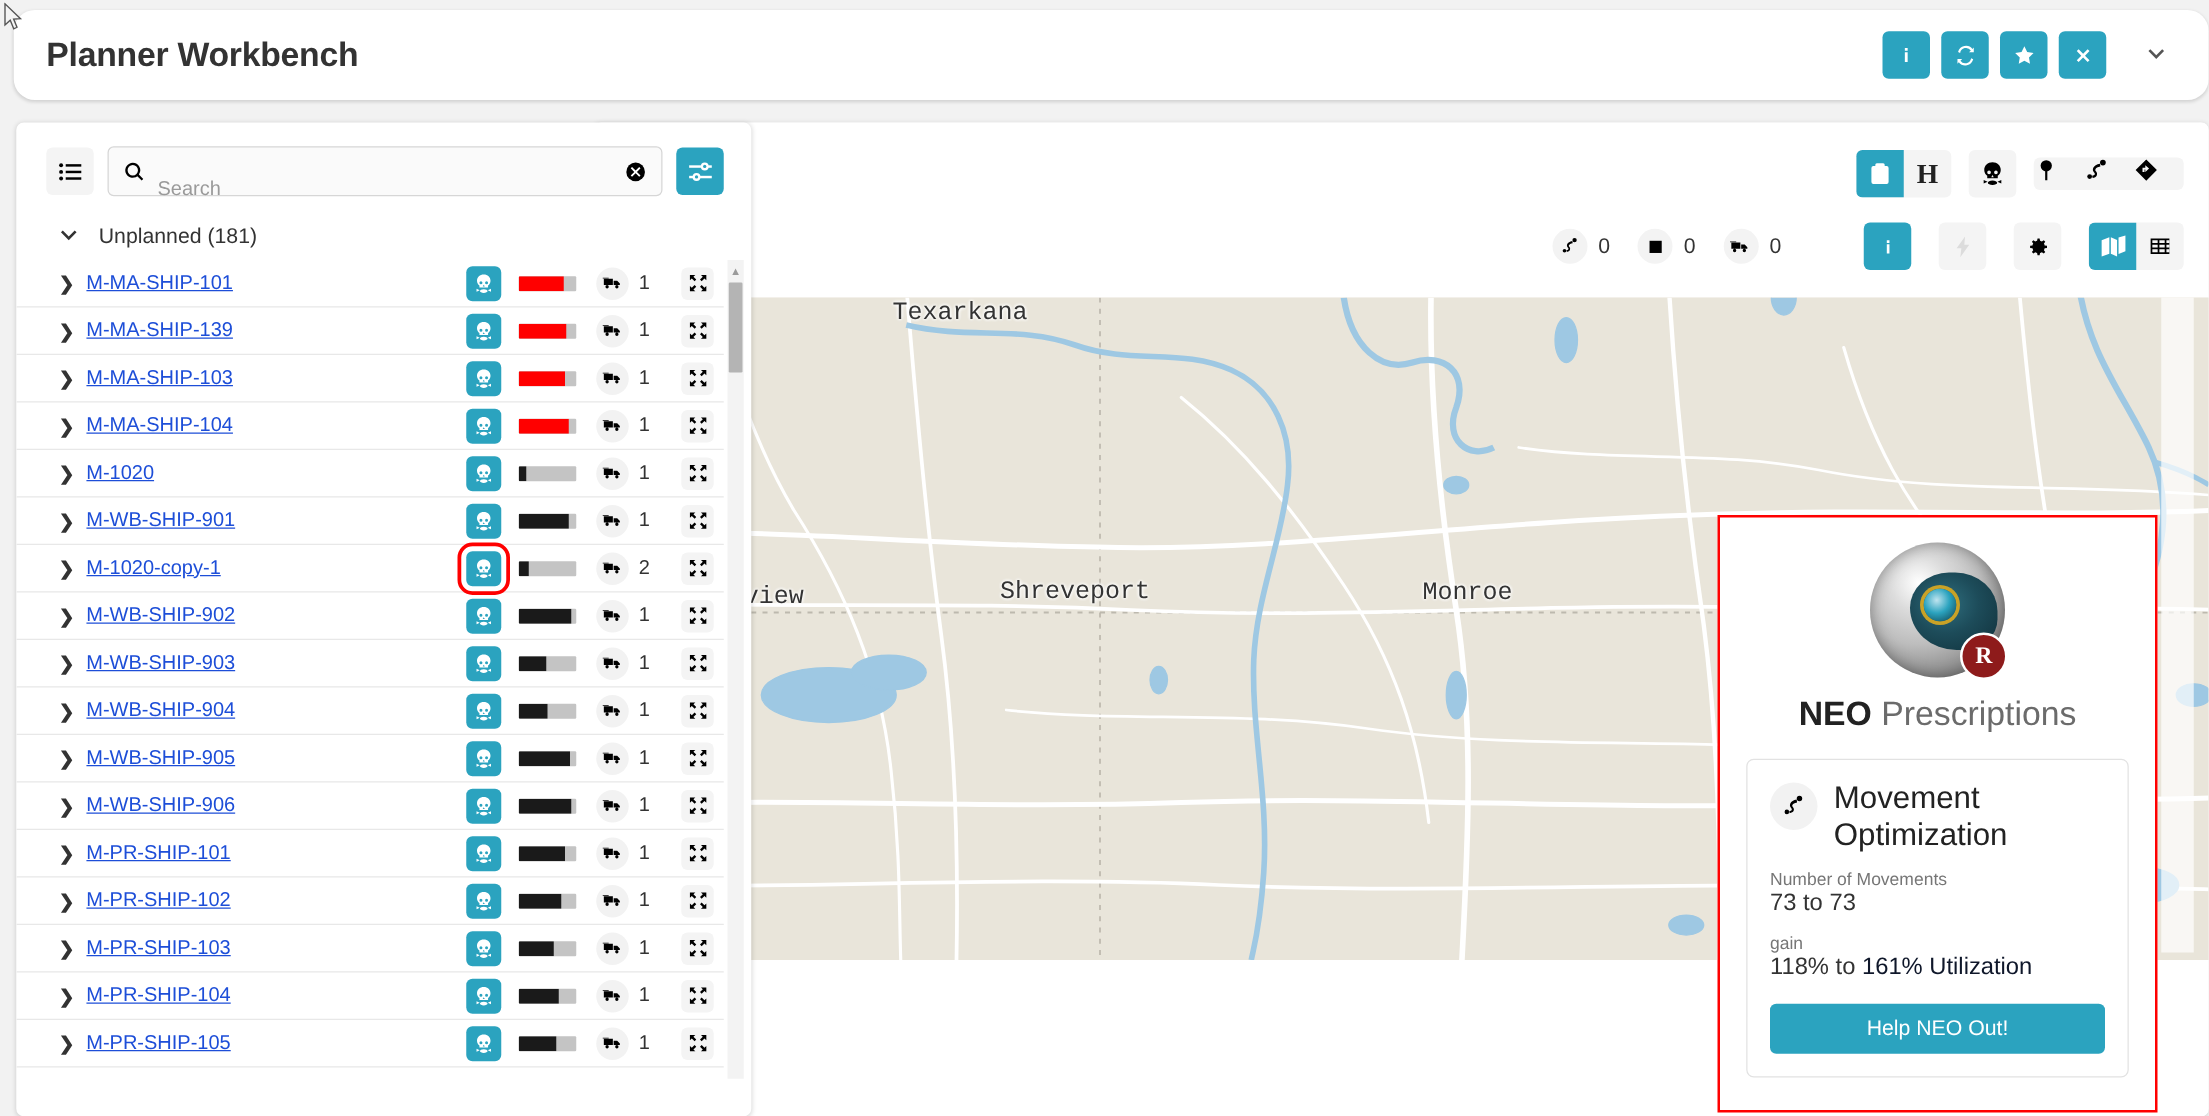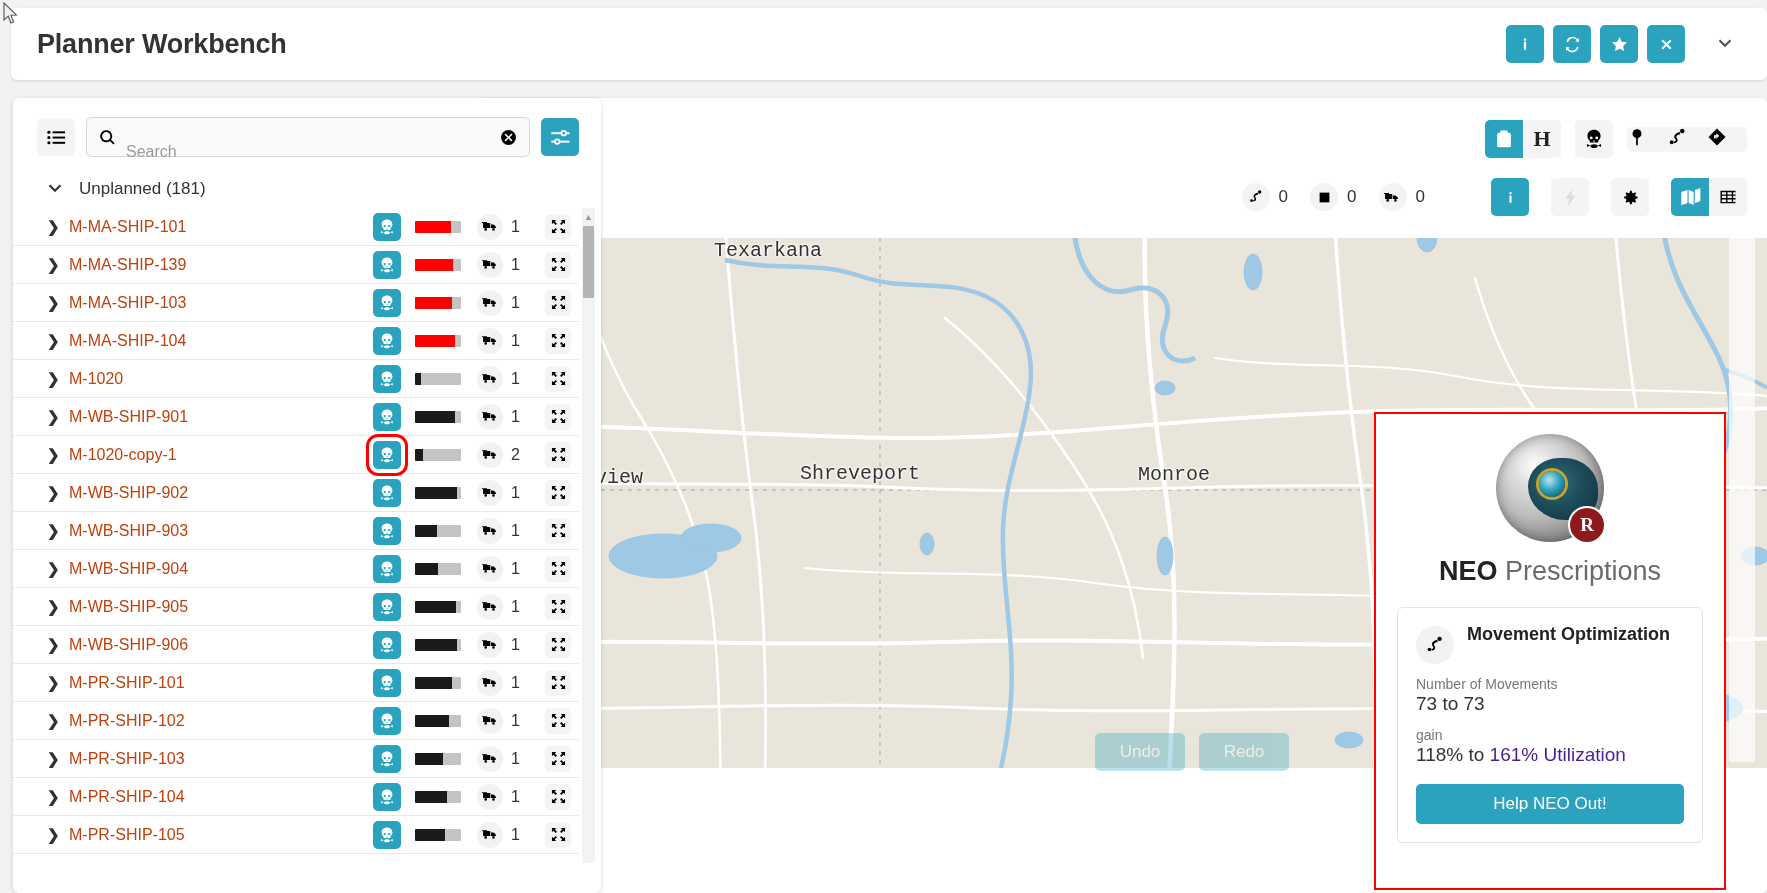--- a/index.html
+++ b/index.html
@@ -7,21 +7,21 @@
     width: 1767px; height: 893px;
     font-family: "Liberation Sans", sans-serif;
     background: #f0f0f0;
     overflow: hidden;
   }
   .app { position: relative; width: 1767px; height: 893px; background: #f2f2f2; }
 
   
   .header {
     position: absolute; left: 11px; top: 8px; width: 1756px; height: 72px;
-    background: #fff; border-radius: 6px;
+    background: #fff; border-radius: 17px;
     box-shadow: 0 1px 3px rgba(0,0,0,0.14);
     display: flex; align-items: center;
   }
   .page-title {
     margin-left: 26px; font-size: 27px; font-weight: bold; color: #333; letter-spacing: -0.2px;
   }
   .header-spacer { flex: 1; }
   .hdr-btns { display: flex; gap: 9px; align-items: center; }
   .sq-btn {
     width: 38px; height: 38px; border-radius: 5px; background: #2ba3bf;
@@ -88,22 +88,22 @@
   .list-wrap { position: relative; height: 655px; }
   .list-scroll {
     height: 655px; overflow: hidden; padding-right: 22px;
   }
   .row {
     display: flex; align-items: center; height: 38px;
     border-bottom: 1px solid #e8e8e8; padding-left: 34px; padding-right: 8px;
   }
   .row-chevron { width: 22px; color: #333; font-size: 15px; font-weight: bold; cursor: pointer; flex: 0 0 auto; }
   .row-name {
-    flex: 1; font-size: 16px; color: #c2410c; cursor: pointer;
-    white-space: nowrap; overflow: hidden;
+    flex: 1; font-size: 16px; color: #1d4ed8; cursor: pointer;
+    white-space: nowrap; overflow: hidden; text-decoration: underline;
   }
   .hazmat-btn {
     width: 28px; height: 28px; border-radius: 5px; background: #2ba3bf;
     display: flex; align-items: center; justify-content: center; flex: 0 0 auto;
     cursor: pointer;
   }
   .hazmat-btn.highlighted { outline: 3px solid #ff0000; outline-offset: 4px; }
   .pbar {
     width: 46px; height: 12px; background: #c4c4c4; margin-left: 14px; flex: 0 0 auto;
     position: relative; border-radius: 1px; overflow: hidden;
@@ -240,25 +240,25 @@
 
   .neo-card {
     margin-top: 20px; width: 306px; background: #fff;
     border: 1px solid #e2e2e2; border-radius: 6px; padding: 16px 18px 18px 18px;
   }
   .neo-card-head { display: flex; align-items: flex-start; gap: 13px; }
   .neo-card-ic {
     width: 38px; height: 38px; border-radius: 50%; background: #f2f2f2;
     display: flex; align-items: center; justify-content: center; flex: 0 0 auto; margin-top: 2px;
   }
-  .neo-card-title { font-size: 18px; font-weight: bold; color: #222; line-height: 1.18; }
+  .neo-card-title { font-size: 25px; font-weight: normal; color: #222; line-height: 1.18; }
   .neo-kv { margin-top: 12px; }
   .neo-k { font-size: 14px; color: #767676; }
   .neo-v { font-size: 19px; color: #333; margin-top: 1px; }
-  .neo-v .gain { color: #4c1d95; }
+  .neo-v .gain { color: #0f172a; }
   .neo-cta {
     margin-top: 18px; width: 100%; height: 40px; background: #2ba3bf; border: none;
     border-radius: 5px; color: #fff; font-size: 17px; cursor: pointer;
     font-family: "Liberation Sans", sans-serif;
   }
 
   
   .cursor { position: absolute; left: 2px; top: 2px; z-index: 90; }
 </style>
 </head>
@@ -459,24 +459,20 @@
       <div class="city-label" style="left:120px; top:228px;">view</div>
       <div class="city-label" style="left:239px; top:1px;">Texarkana</div>
       <div class="city-label" style="left:325px; top:224px;">Shreveport</div>
       <div class="city-label" style="left:663px; top:225px;">Monroe</div>
 
       <div class="attrib" style="position:absolute; right:12px; bottom:6px;">ors</div>
     </div>
 
     <div class="map-footer"></div>
 
-    <div class="undo-redo">
-      <div class="ur-btn">Undo</div>
-      <div class="ur-btn">Redo</div>
-    </div>
   </div>
 
   <div class="neo-panel">
     <div class="neo-logo-wrap">
       <div class="neo-logo"></div>
       <div class="rx-badge">R</div>
     </div>
 
     <div class="neo-title">
       <b>NEO</b>

